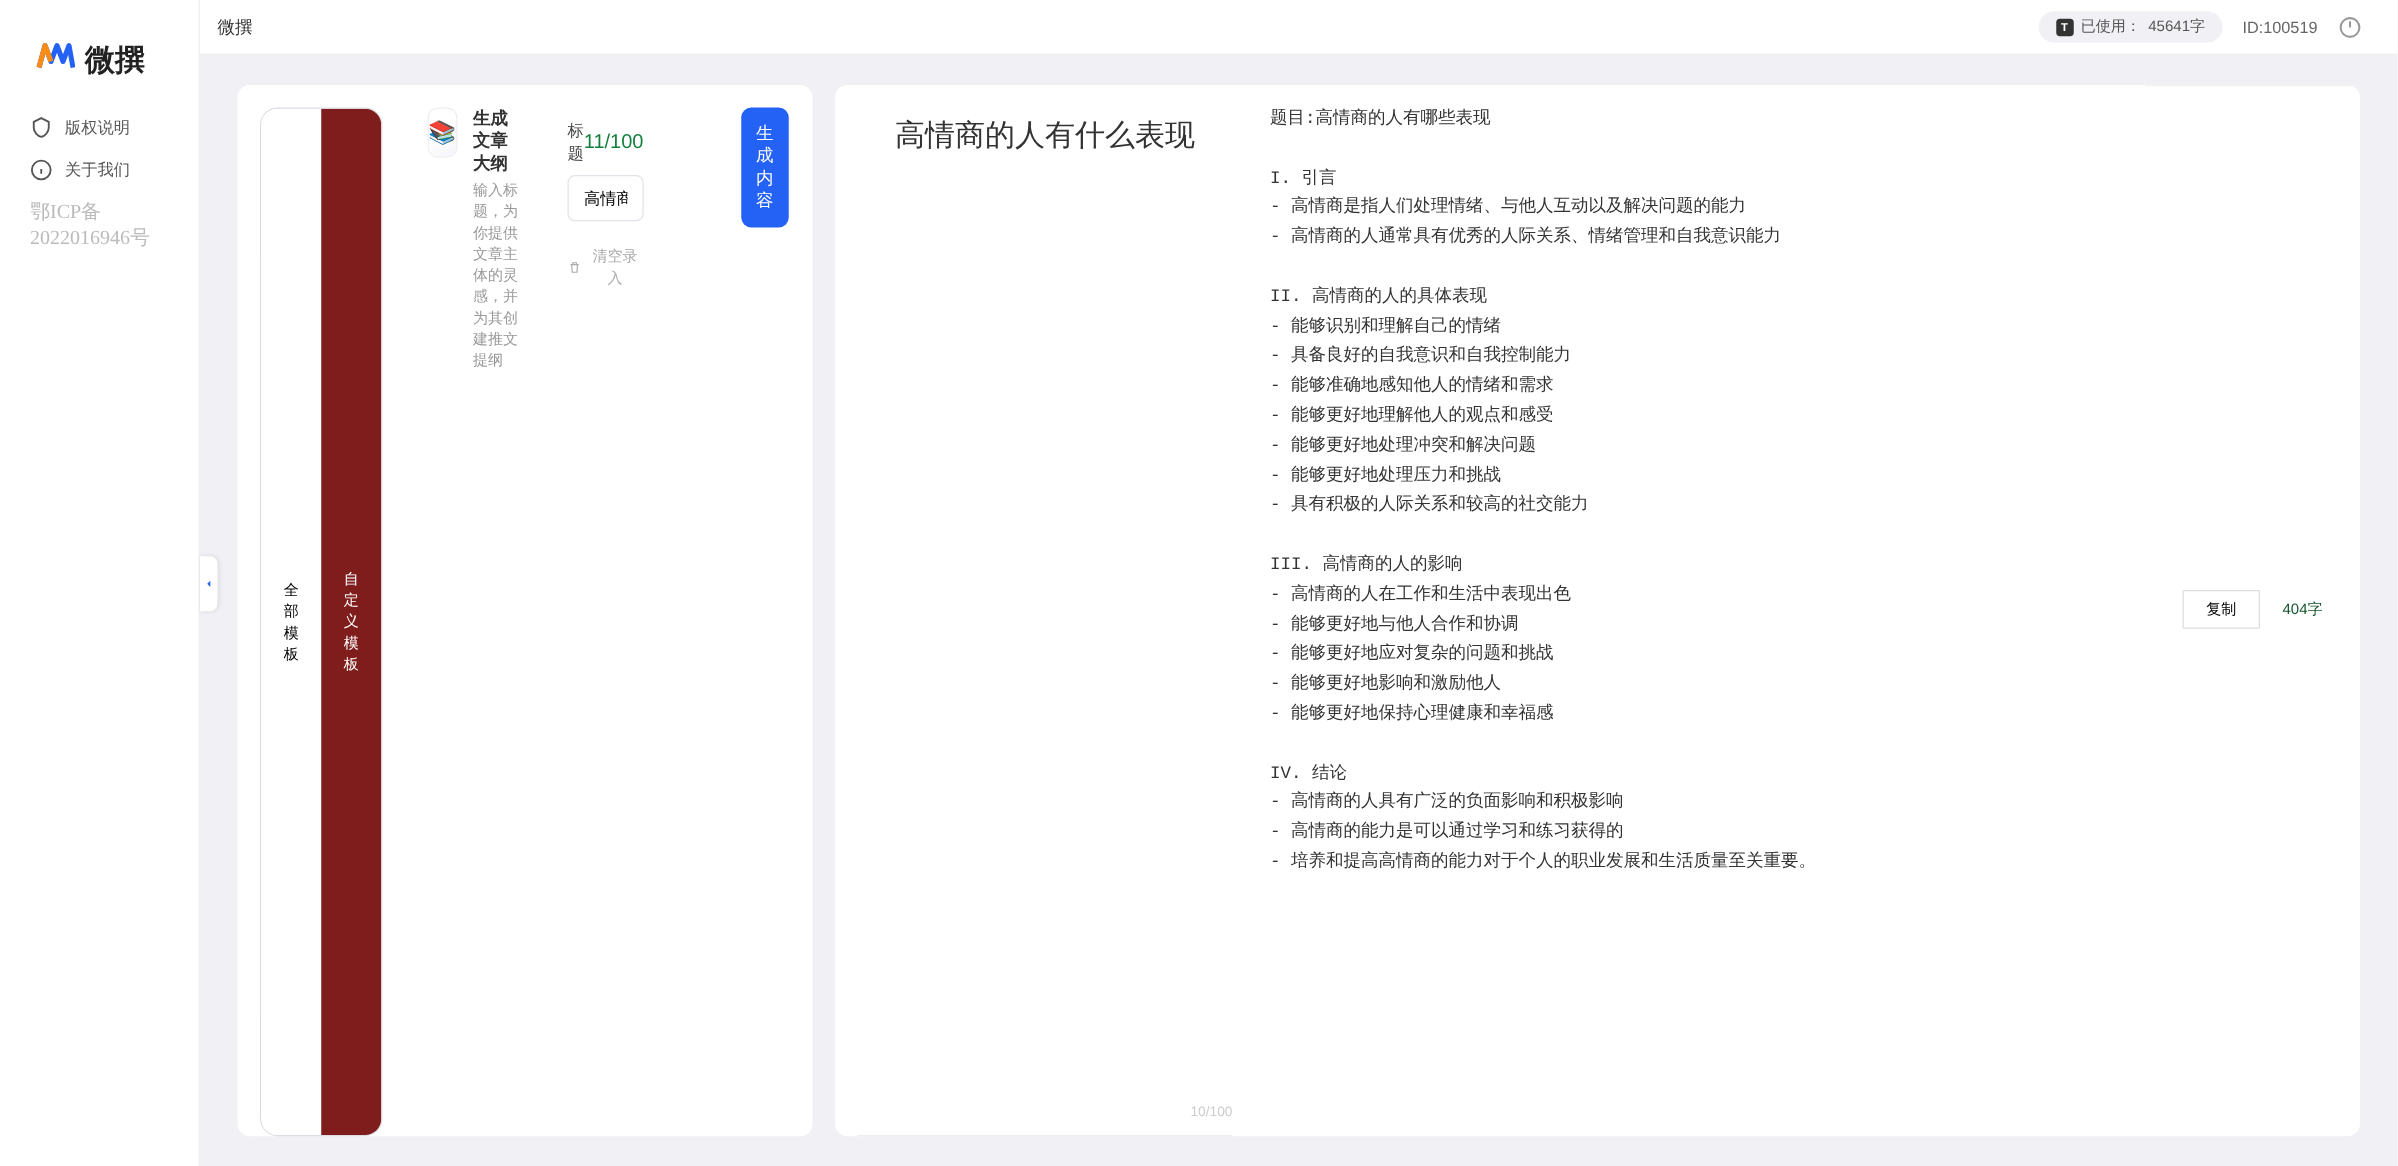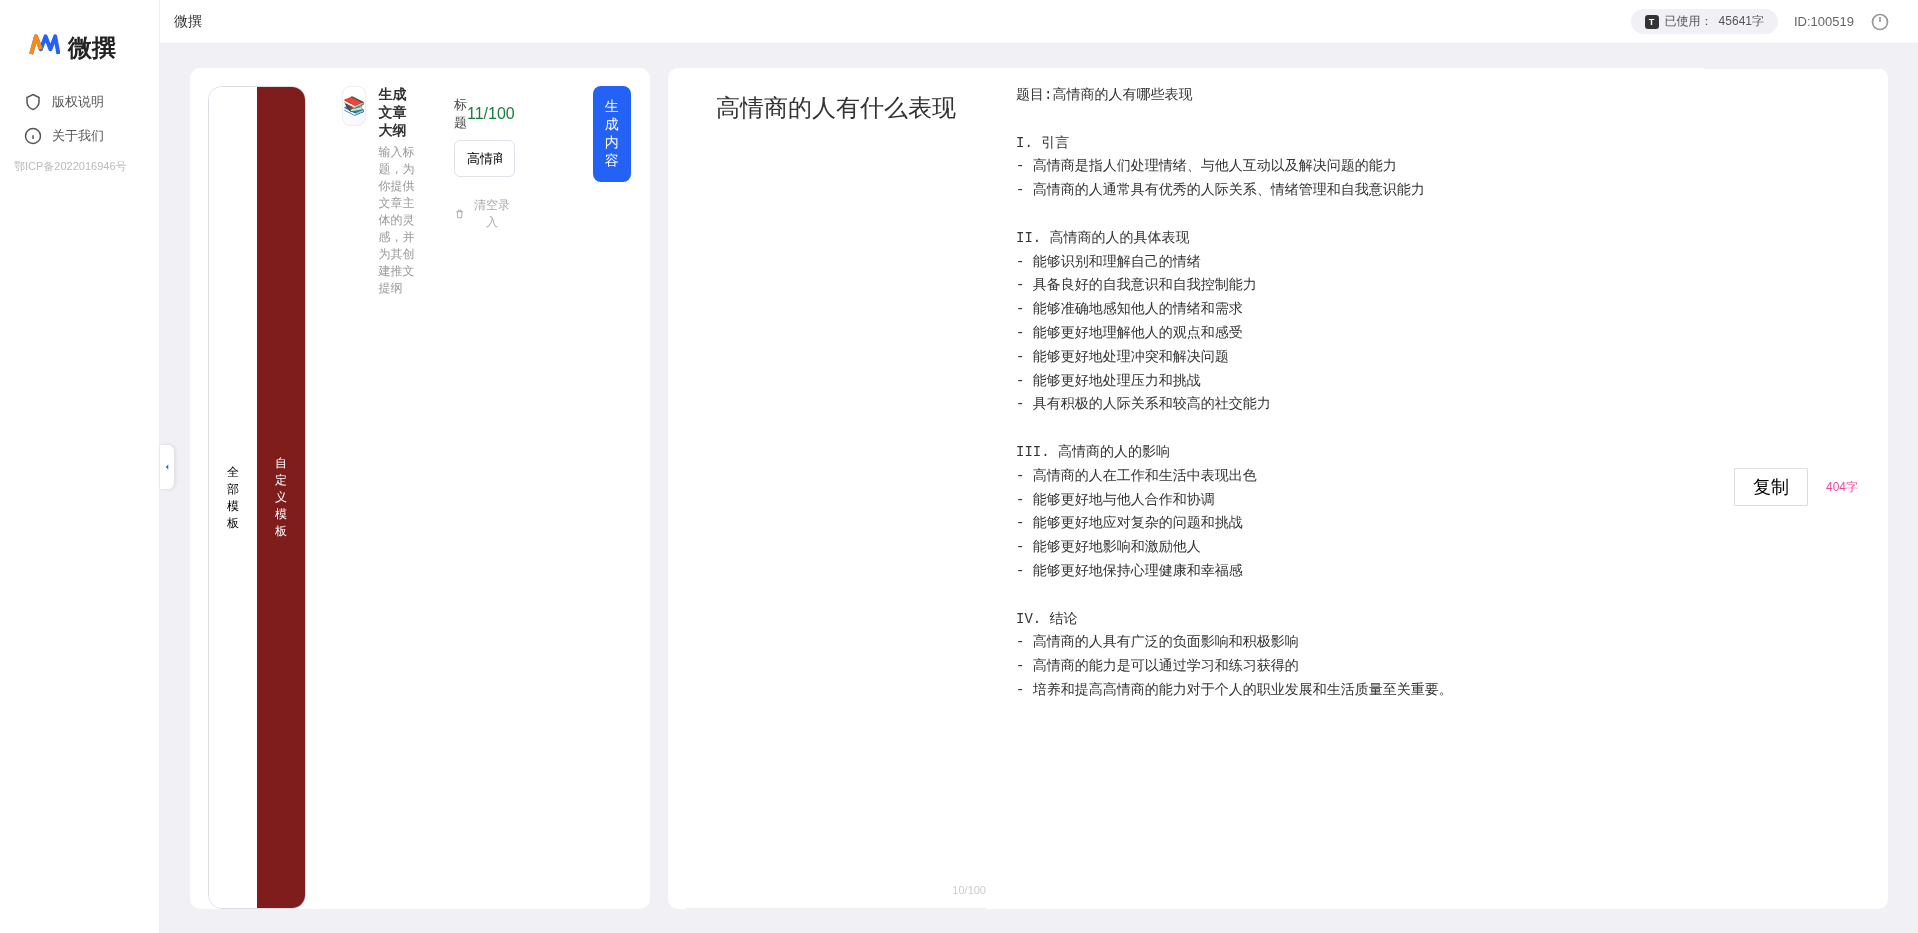--- a/index.html
+++ b/index.html
@@ -33,21 +33,21 @@
       align-items: center;
       gap: 10px;
       padding: 10px 24px;
       cursor: pointer;
       color: #555;
     }
     .nav-item.active { color: #2461f5; }
     .nav-item svg { width: 18px; height: 18px; }
     .sidebar-bottom { padding-bottom: 8px; }
     .sidebar-bottom .nav-item { padding: 8px 24px; font-size: 13px; }
-    .icp { padding: 6px 14px 12px; font-size: 11px; color: #bbb; }
+    .icp { padding: 6px 24px 12px; font-size: 16px; color: #bbb; font-family: Liberation Serif, serif; }
     
     
     .main-wrapper { flex: 1; display: flex; flex-direction: column; position: relative; }
     .topbar {
       height: 44px;
       background: #fff;
       display: flex;
       align-items: center;
       padding: 0 28px 0 14px;
       border-bottom: 1px solid #eee;
@@ -222,24 +222,24 @@
       align-items: center;
       gap: 18px;
       padding: 14px 30px 18px;
       border-top: 1px solid #f3f3f3;
     }
     .copy-btn {
       border: 1px solid #ddd;
       background: #fff;
       padding: 6px 18px;
       border-radius: 1px;
-      font-size: 18px;
-      cursor: pointer;
-    }
-    .out-count { font-size: 12px; color: #ec4899; }
+      font-size: 12px;
+      cursor: pointer;
+    }
+    .out-count { font-size: 12px; color: #14532d; }
   </style>
 </head>
 <body>
 
 <div class="app">
 
   <aside class="sidebar">
     <div class="logo">
       <span>
         <svg class="logo-icon" viewBox="0 0 40 40">

